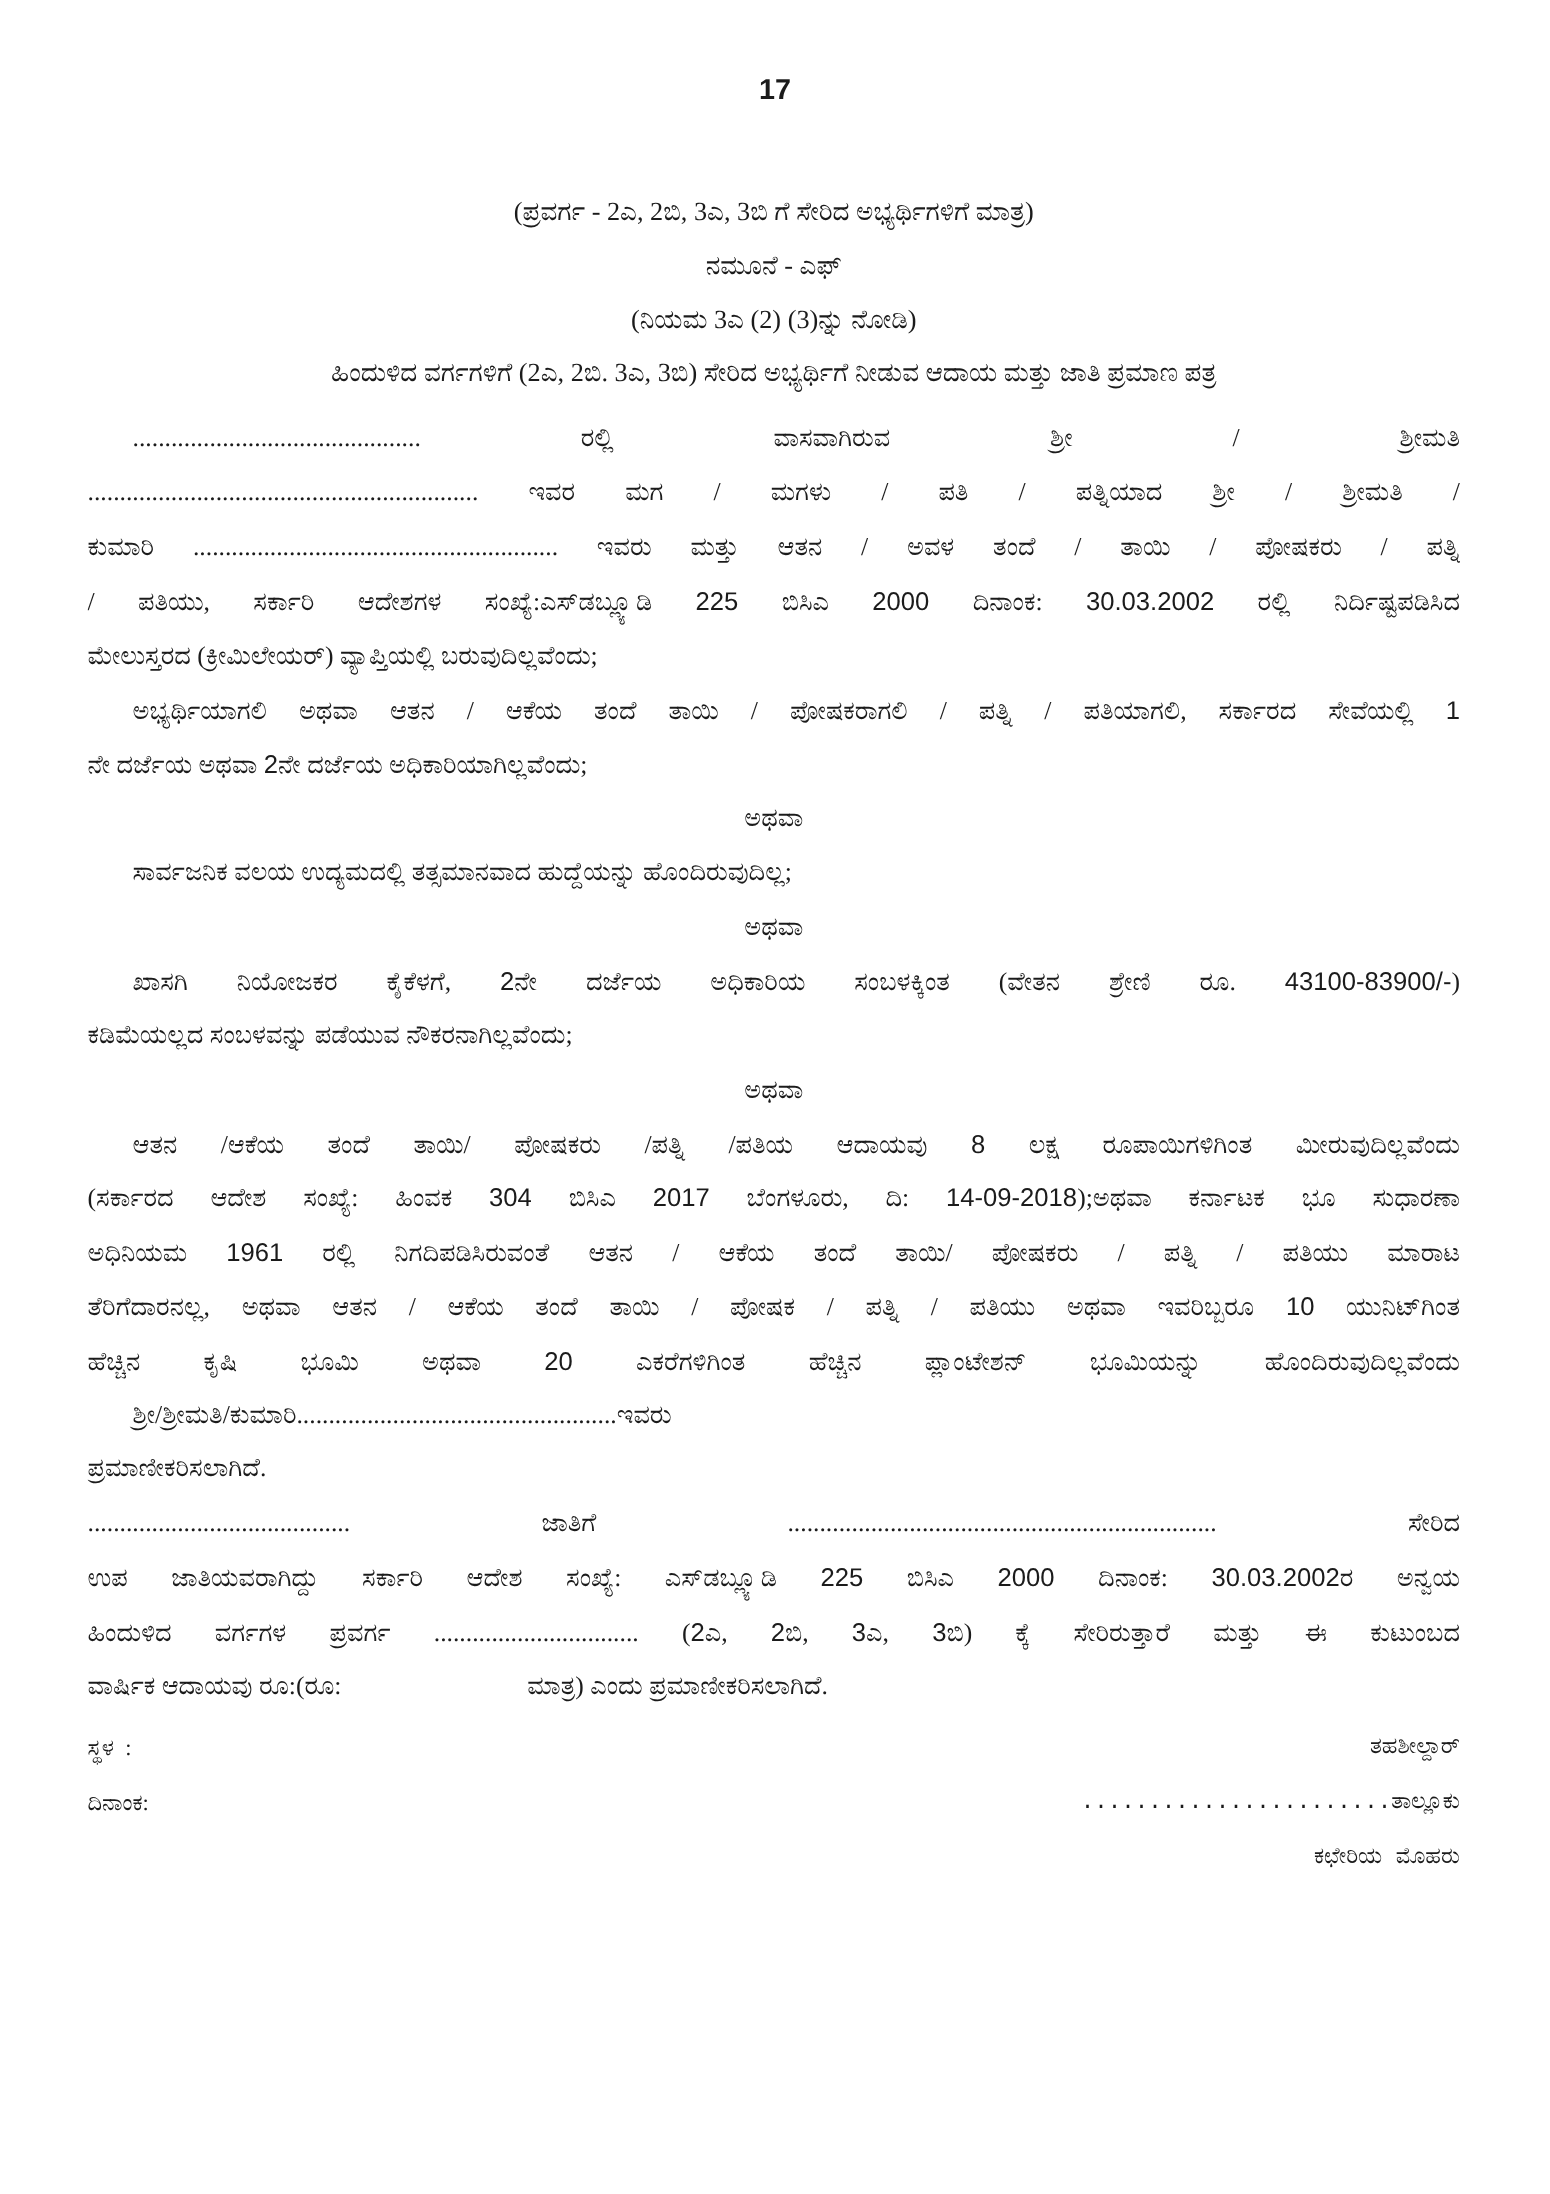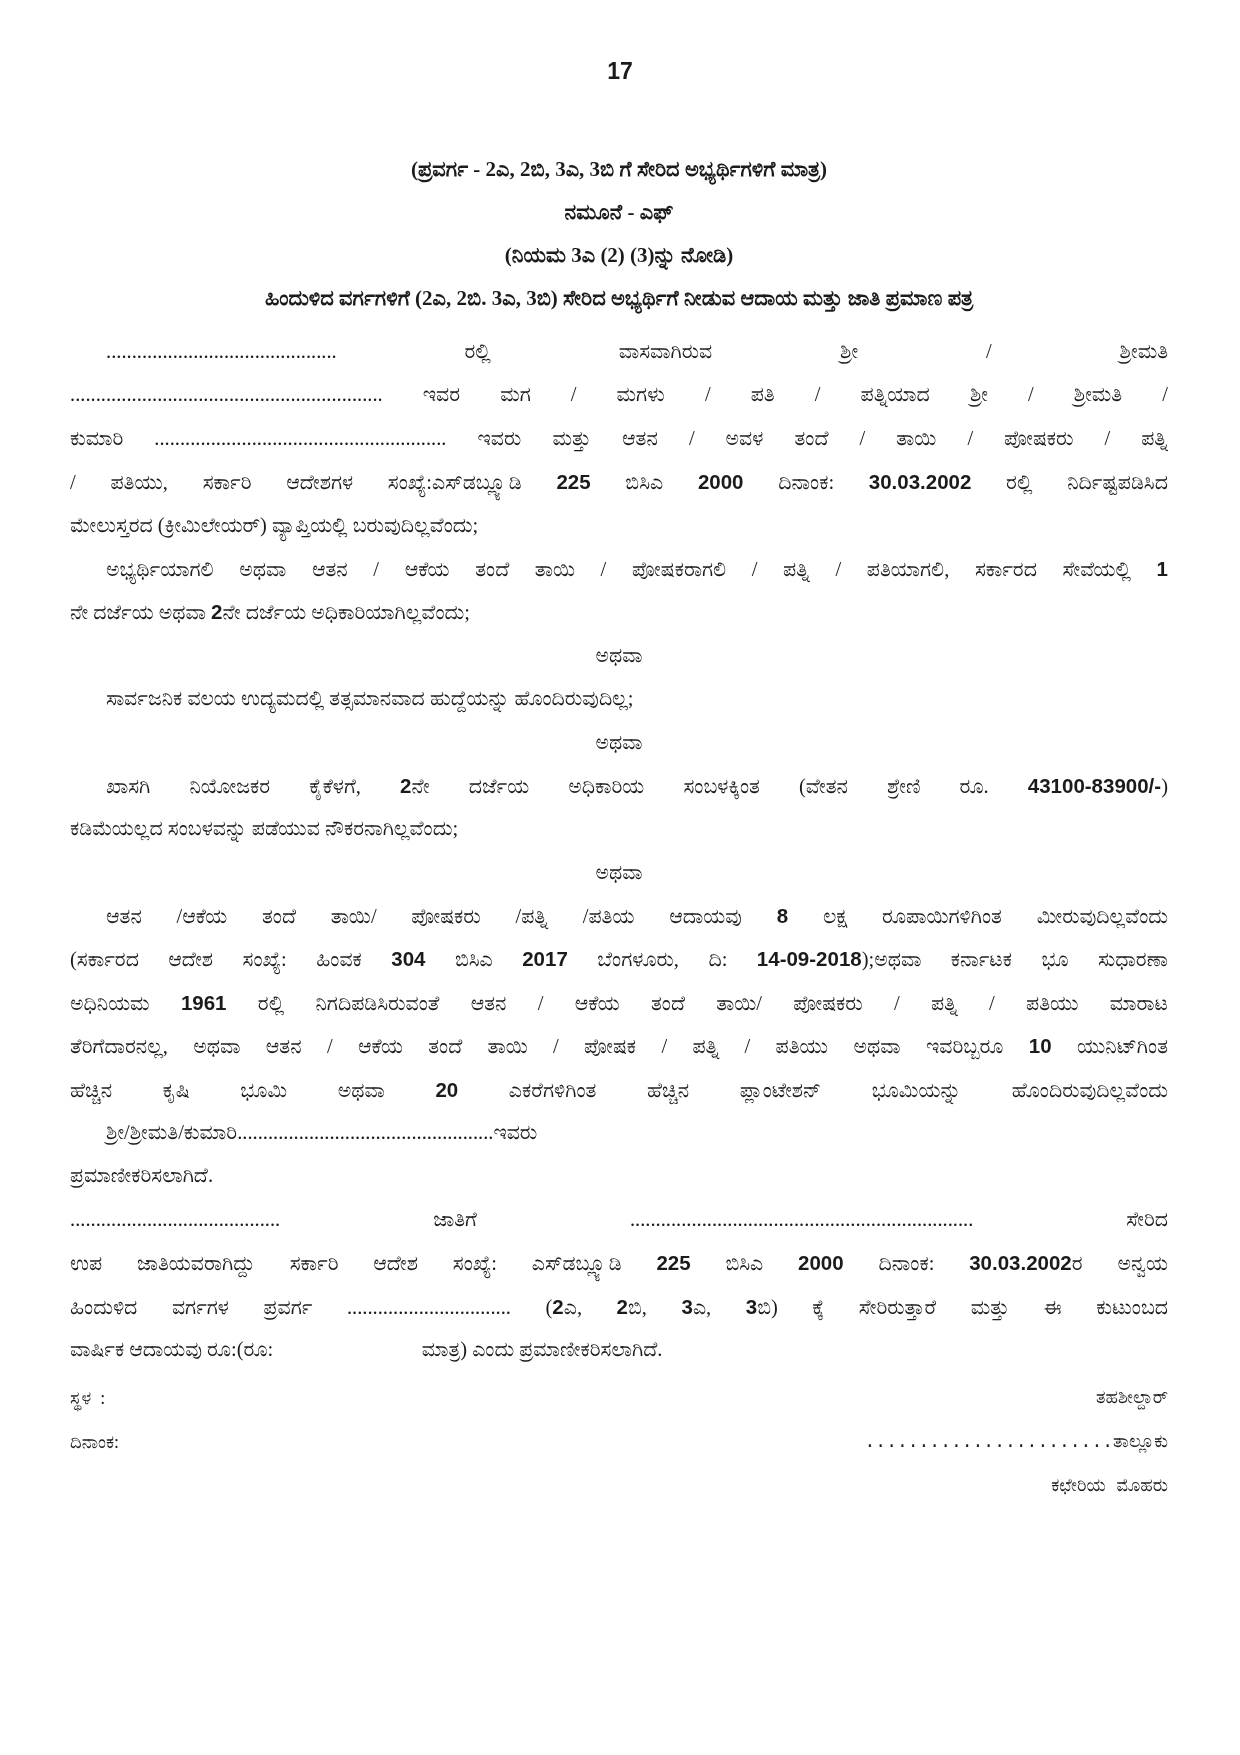--- a/index.html
+++ b/index.html
@@ -25,21 +25,21 @@
     font-family: "Liberation Sans", sans-serif;
     font-weight: 700;
     font-size: 23px;
   }
   .header-block {
     position: absolute;
     top: 148px;
     left: 70px;
     right: 72px;
     text-align: center;
-    font-weight: 700;
+    font-weight: 400;
     font-size: 21px;
   }
   .header-block .hline {
     line-height: 43px;
     height: 43px;
     overflow: hidden;
     white-space: nowrap;
   }
   .body-block {
     position: absolute;
@@ -53,21 +53,21 @@
     line-height: 43.4px;
     overflow: hidden;
     text-align: justify;
     text-align-last: justify;
   }
   .line.left   { text-align: center;   text-align-last: left; }
   .line.center { text-align: right; text-align-last: center; }
   .line.indent { text-indent: 36px; }
   .num {
     font-family: "Liberation Sans", sans-serif;
-    font-weight: 700;
+    font-weight: 400;
     margin-top: 32px;
   }
   .footer-block {
     position: absolute;
     top: 1376px;
     left: 70px;
     right: 72px;
     font-size: 18px;
   }
   .f-row {

